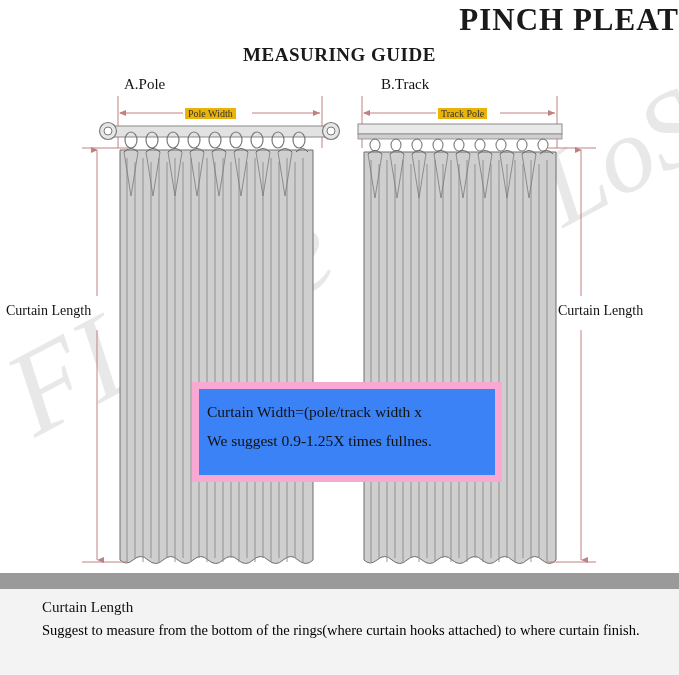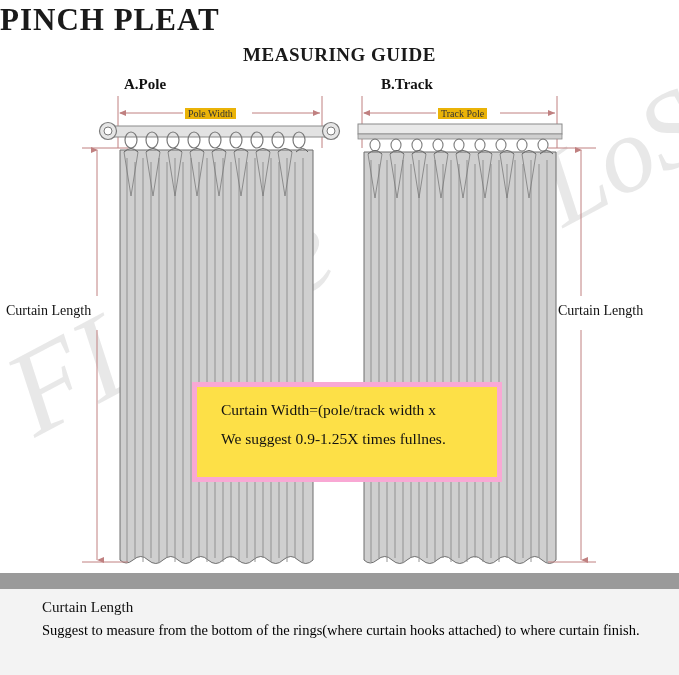--- a/index.html
+++ b/index.html
@@ -19,38 +19,38 @@
     position: absolute;
     left: 0; top: 0;
     width: 679px;
     height: 675px;
   }
   
   .title-main {
     position: absolute;
     left: 0; top: 2px;
     width: 679px;
-    text-align: left;
+    text-align: right;
     font-size: 31px;
     font-weight: bold;
     letter-spacing: 1px;
   }
   .title-sub {
     position: absolute;
     left: 0; top: 44px;
     width: 679px;
     text-align: center;
     font-size: 19px;
     font-weight: bold;
     letter-spacing: 0.5px;
   }
   .panel-label {
     position: absolute;
     font-size: 15px;
-    font-weight: bold;
+    font-weight: normal;
     color: #111;
   }
   #label-pole { left: 124px; top: 76px; }
   #label-track { left: 381px; top: 76px; }
 
   .dim-label {
     position: absolute;
     font-size: 10px;
     color: #333;
     background: #eab308;
@@ -67,24 +67,24 @@
   #label-len-left { left: 6px; top: 303px; }
   #label-len-right { left: 558px; top: 303px; }
 
   
   .formula-box {
     position: absolute;
     left: 192px;
     top: 382px;
     width: 310px;
     height: 100px;
-    background: #fde047;
-    border: 5px solid #f9a8d4;
+    background: #3b82f6;
+    border: 7px solid #f9a8d4;
     box-sizing: border-box;
-    padding: 8px 12px 0 24px;
+    padding: 8px 12px 0 8px;
   }
   .formula-line {
     font-size: 15.5px;
     line-height: 29px;
     color: #111;
     white-space: nowrap;
   }
 
   
   .note {

